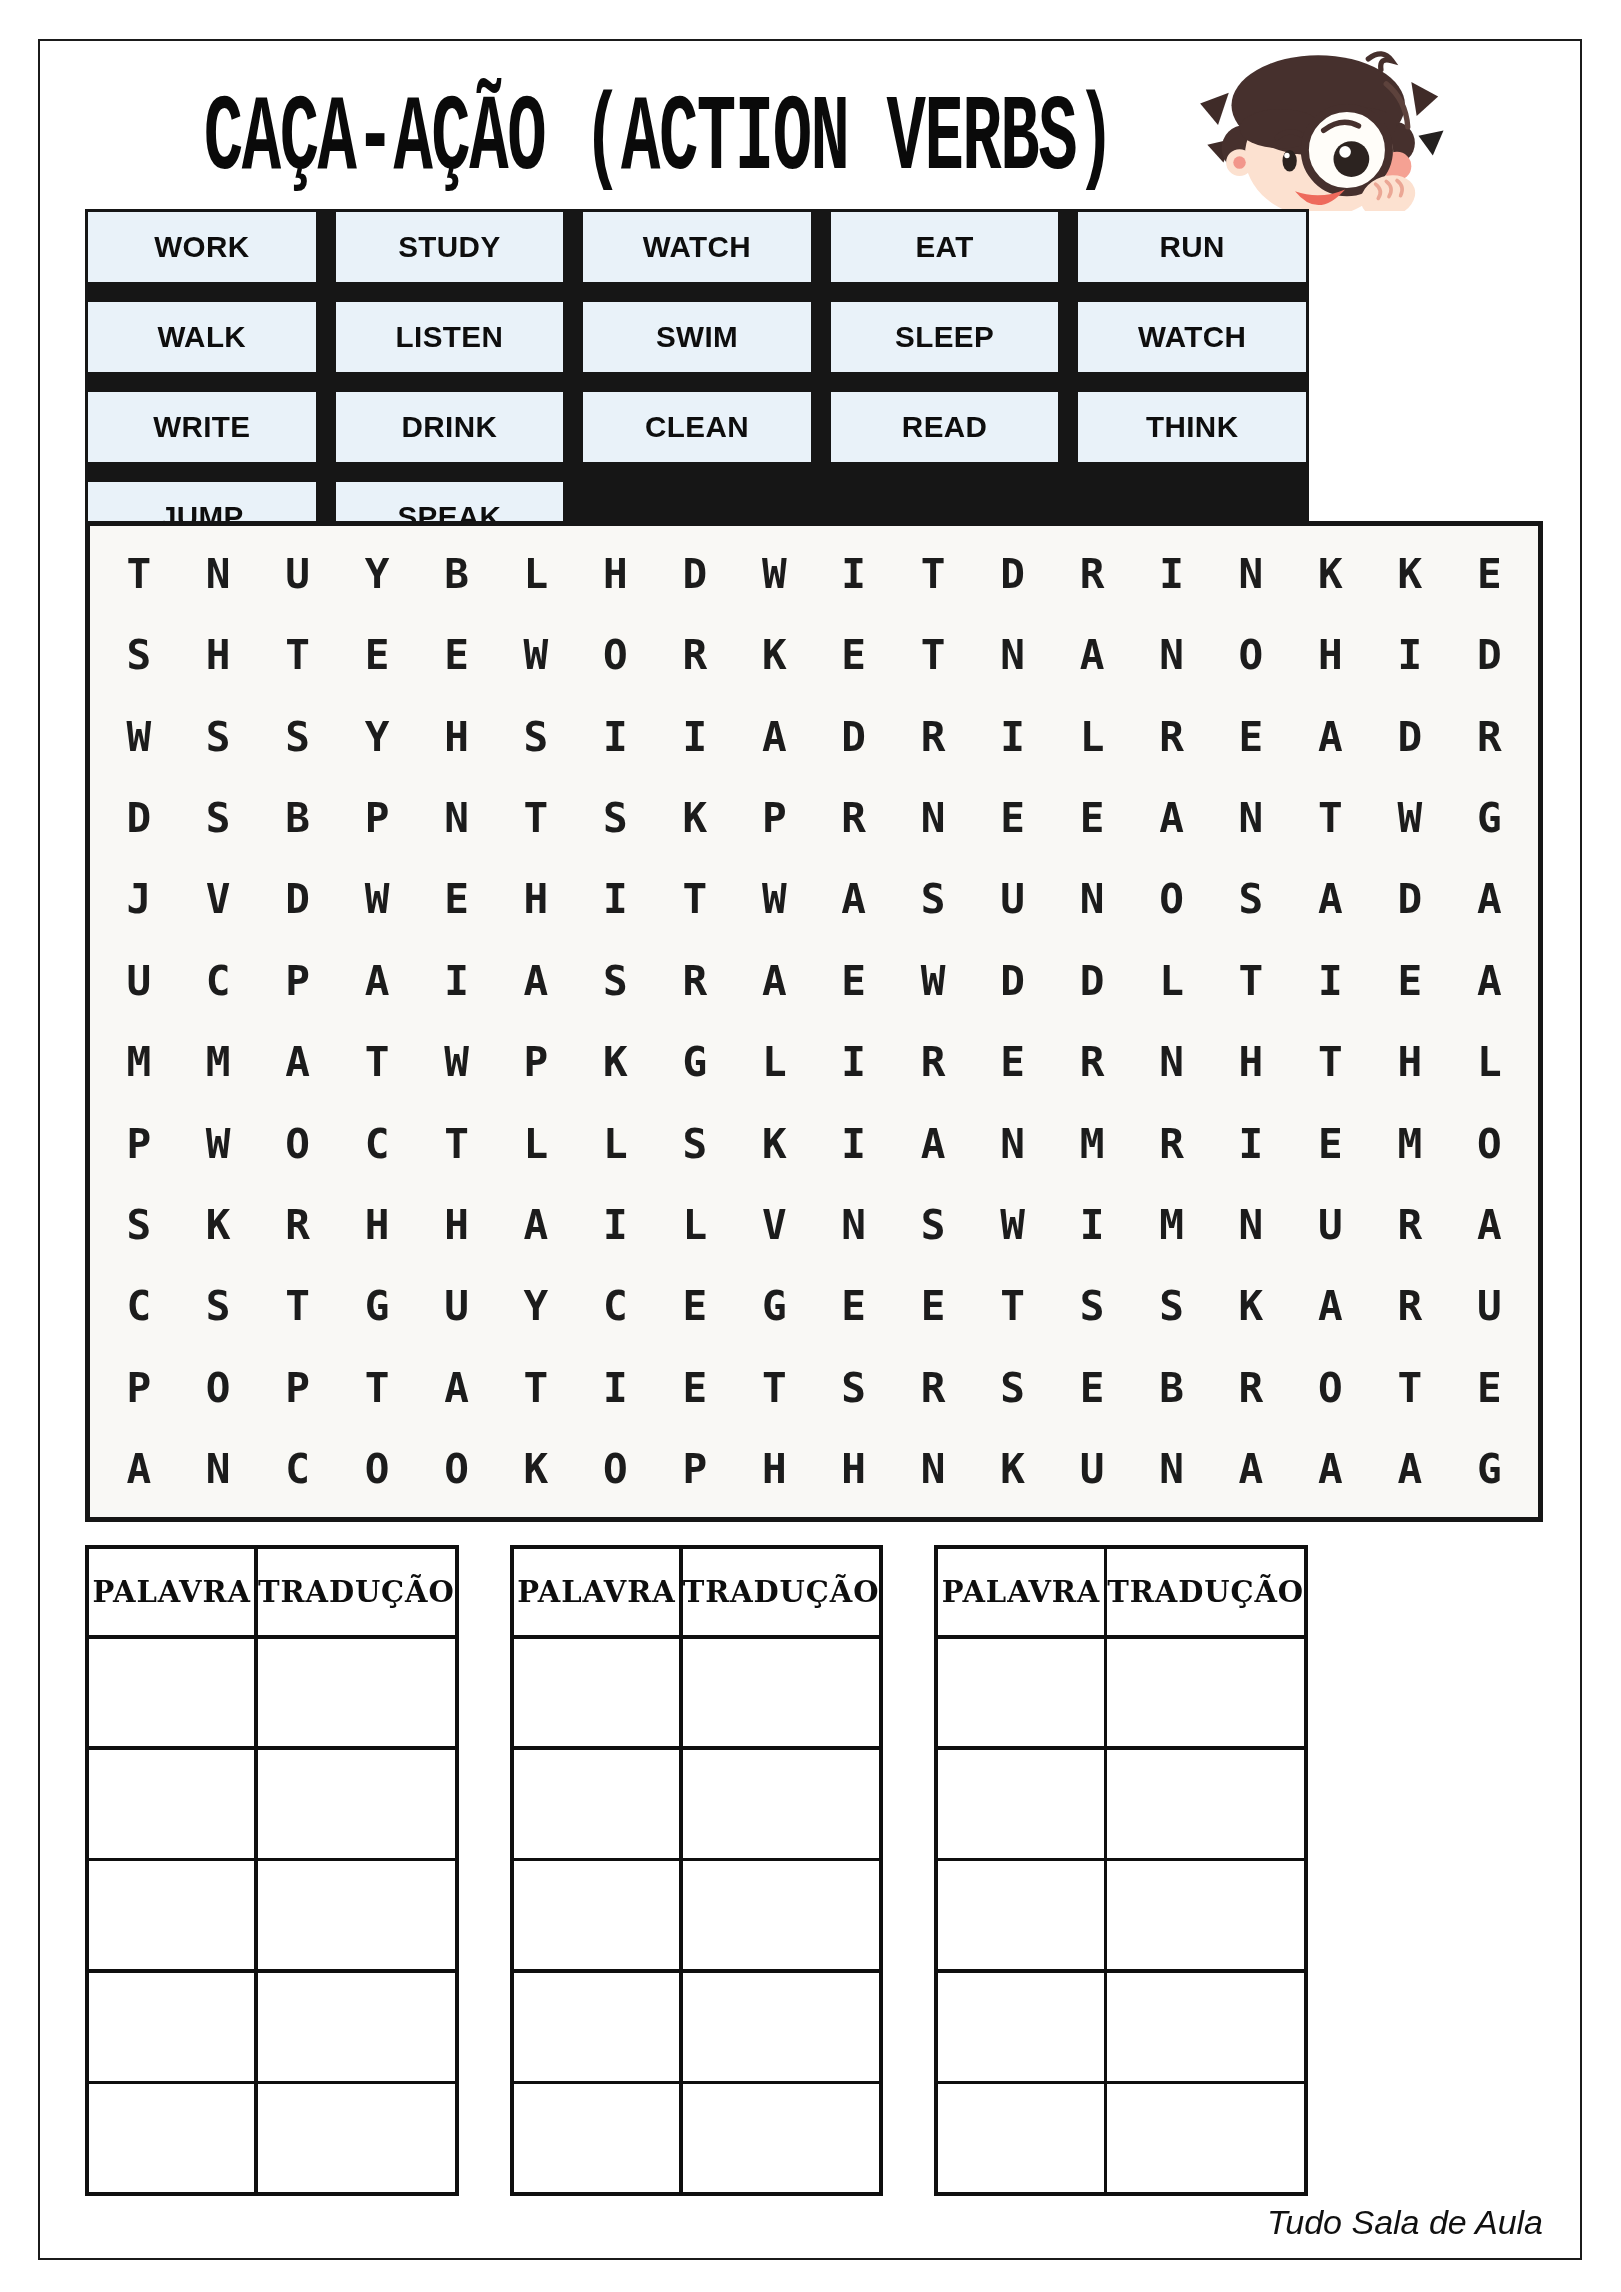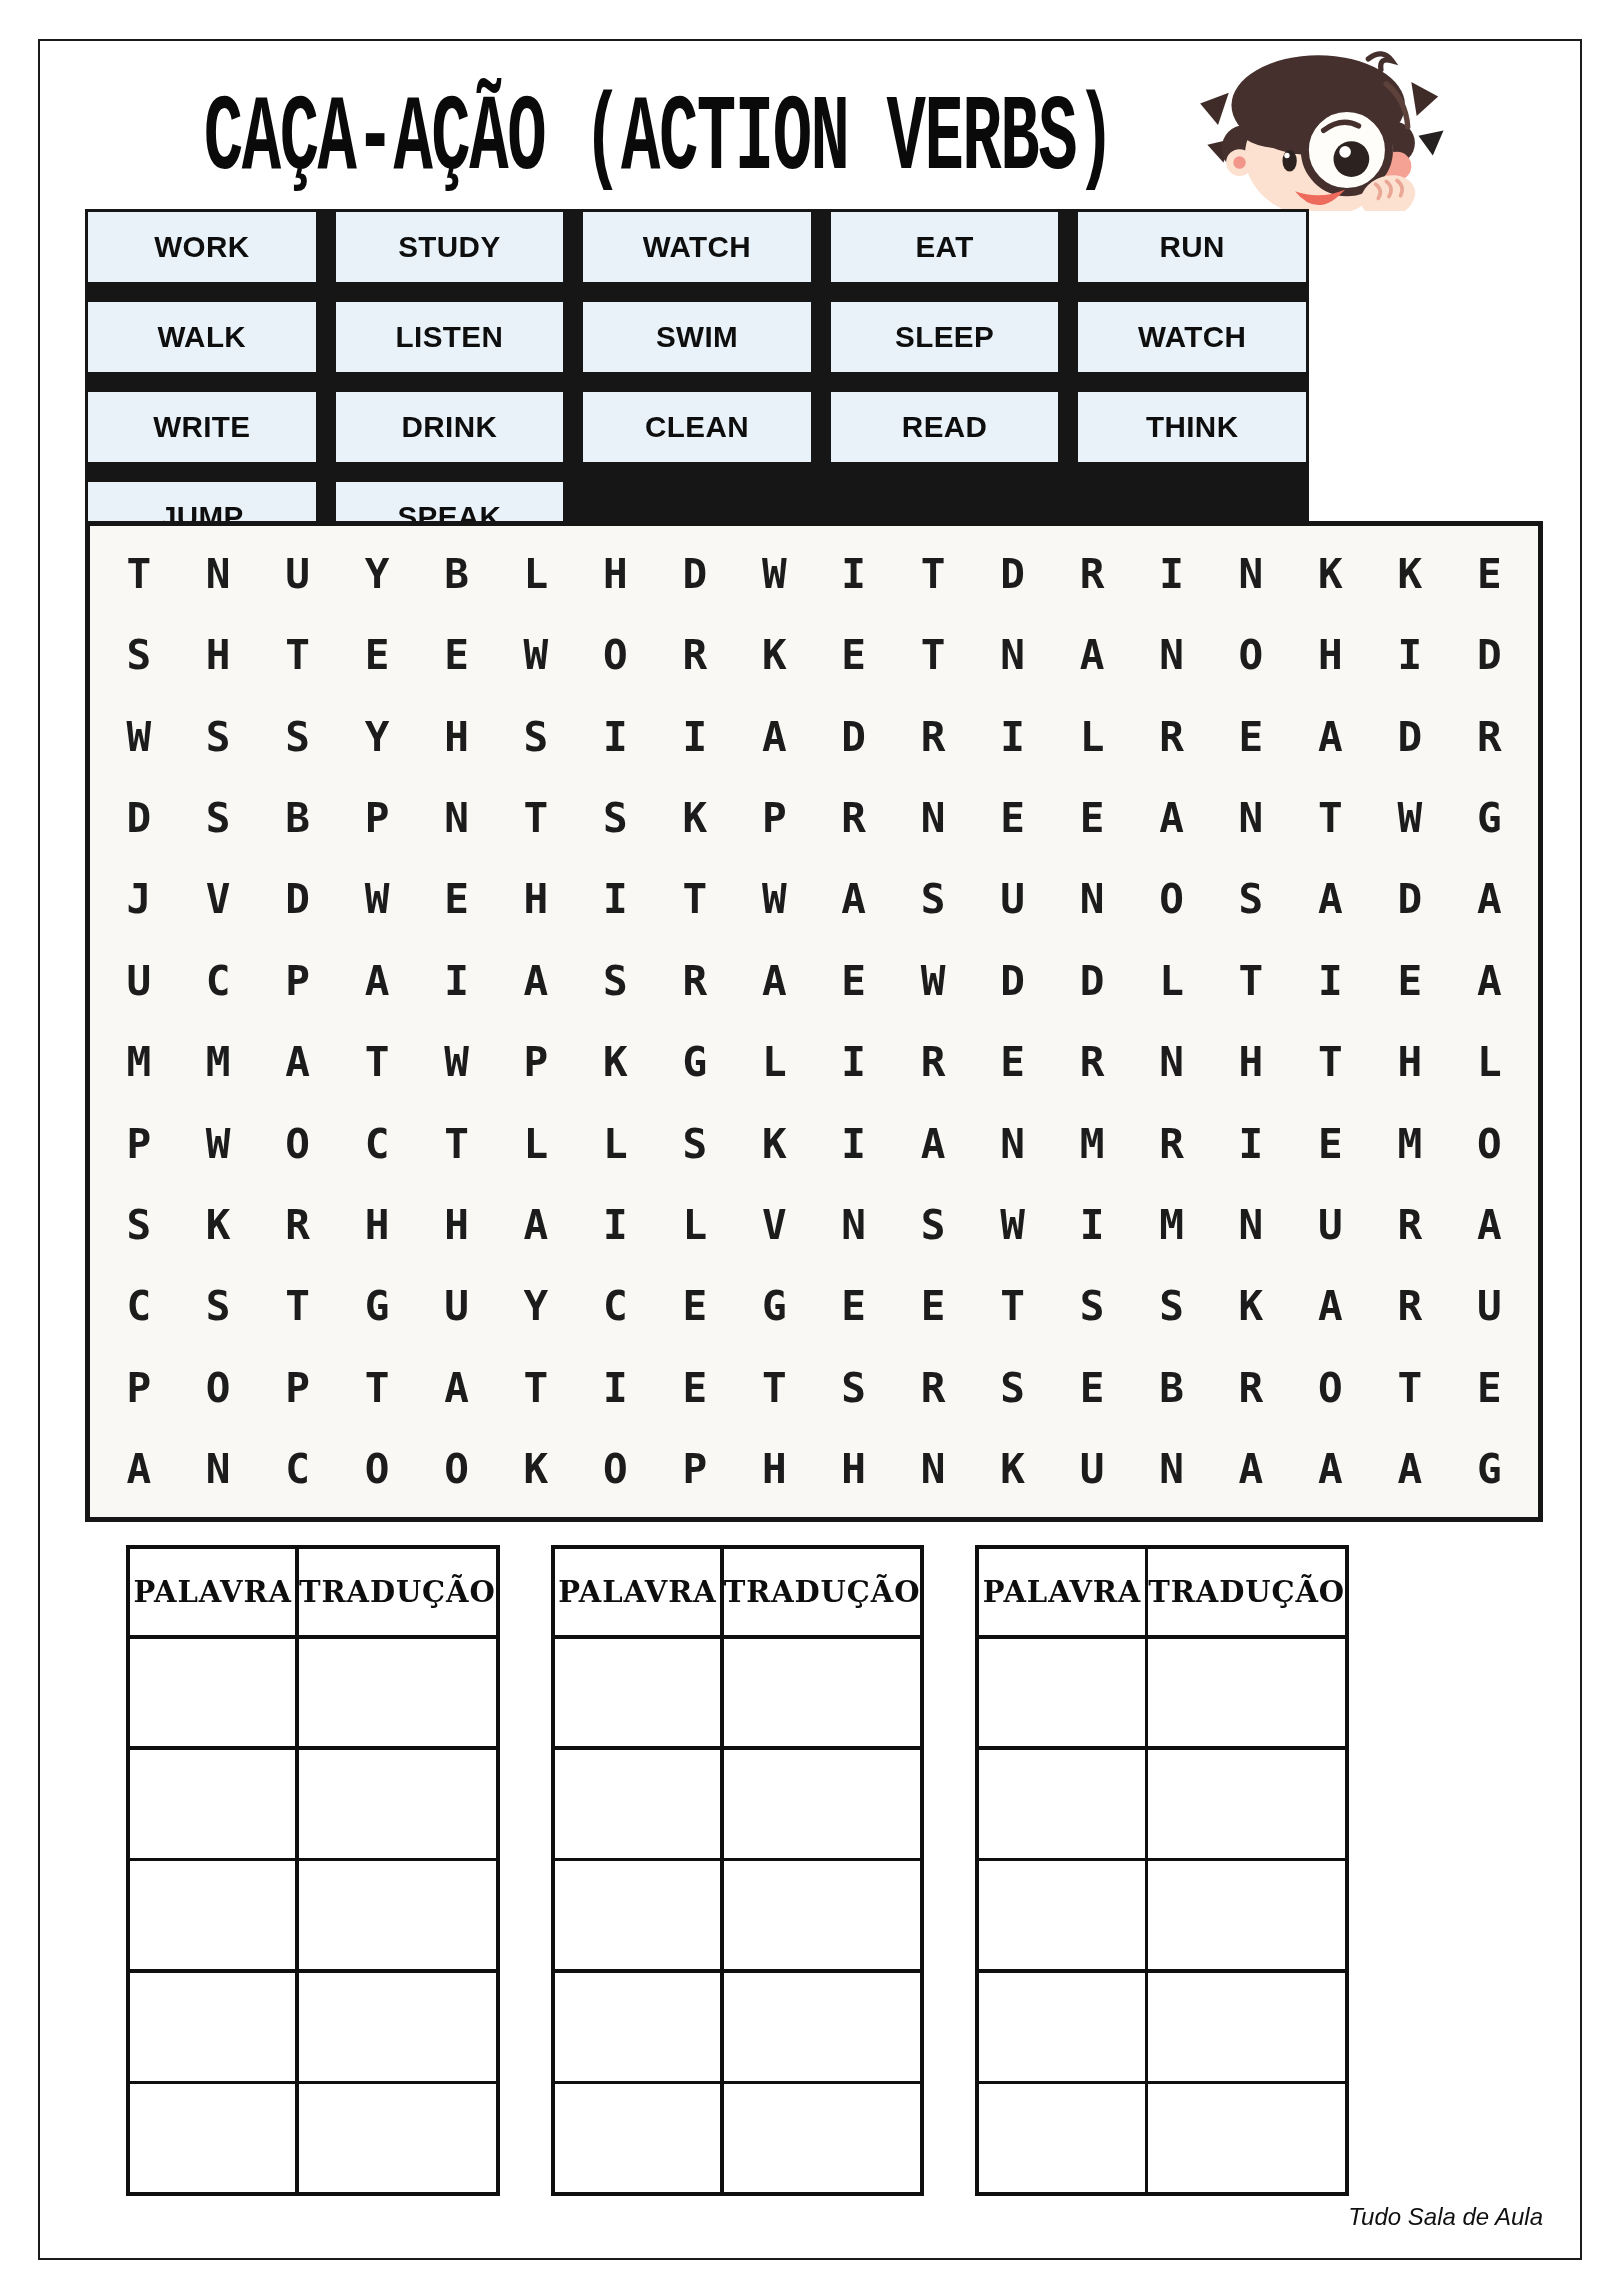--- a/index.html
+++ b/index.html
@@ -39,35 +39,35 @@
     display:grid;grid-template-rows:repeat(12,1fr);padding:7.2px 9px;
   }
   .g-row{display:grid;grid-template-columns:repeat(18,1fr);}
   .g-cell{
     display:flex;align-items:center;justify-content:center;
     font-family:"DejaVu Sans Mono",monospace;font-weight:bold;font-size:41px;color:#1c1c1c;
   }
   
   .tables{
     position:absolute;left:85px;top:1545px;width:1223px;height:651px;
-    display:flex;gap:51px;margin-left:41px;
+    display:flex;gap:51px;
   }
   .atable{
     flex:1;box-sizing:border-box;border:4.5px solid #0f0f0f;background:#0f0f0f;
     display:grid;grid-template-columns:1fr 1fr;grid-template-rows:86px repeat(5,1fr);gap:3.6px;
   }
   .th{
     background:#ffffff;display:flex;align-items:center;justify-content:center;
     font-family:"DejaVu Serif",serif;font-weight:bold;font-size:29px;color:#0e0e0e;
     letter-spacing:0.9px;
   }
   .td{background:#ffffff;}
   
   .footer{
-    position:absolute;right:78px;top:2203px;font-size:24px;font-style:italic;color:#101010;
+    position:absolute;right:78px;top:2203px;font-size:34px;font-style:italic;color:#101010;
     font-family:"Liberation Sans",sans-serif;
   }
 </style>
 </head>
 <body>
 
 <div class="sheet">
   <div class="frame"></div>
 
   <div class="title-wrap">

